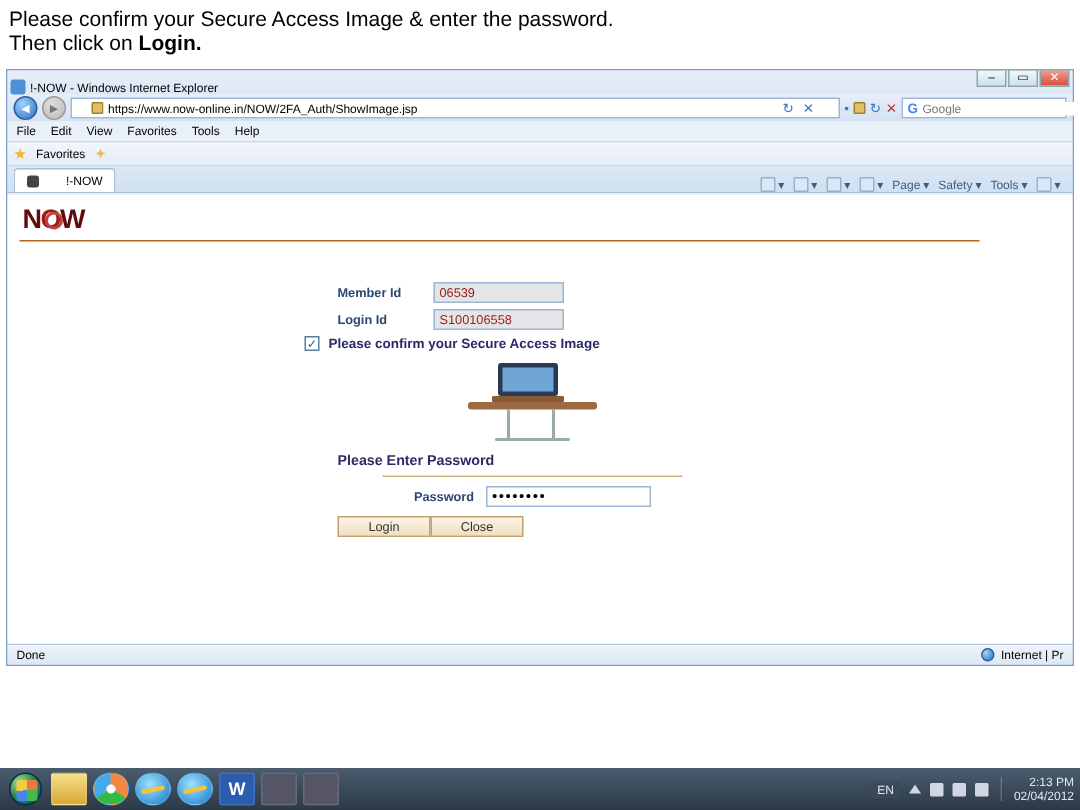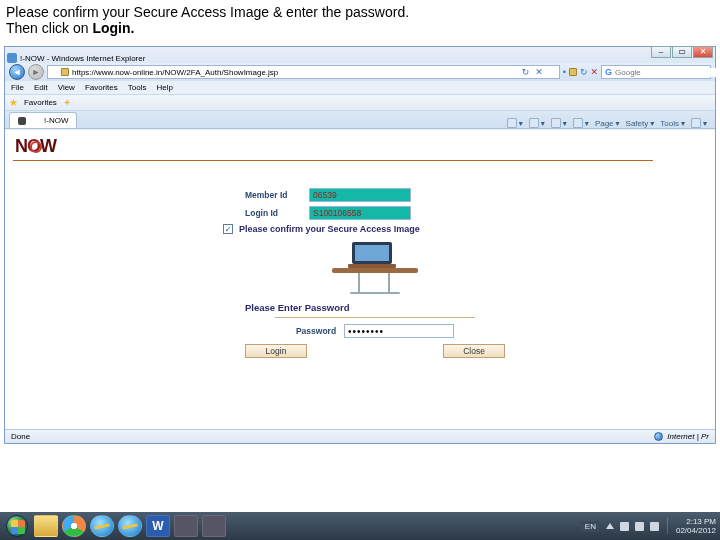--- a/index.html
+++ b/index.html
@@ -30,45 +30,45 @@
   .tabicon { width:8px;height:8px;background:#444;border-radius:2px;}
   .tab-tools { margin-left:auto;display:flex;gap:6px;align-items:center;font-size:8px;color:#3a5d85;padding-right:4px;}
   .tab-tools span {display:inline-flex;align-items:center;gap:2px;}
   .smico { width:10px;height:10px;background:#dbe7f4;border:1px solid #96b2d2;border-radius:1px;}
   .page { background:#fff; height:300px; position:relative; border-top:1px solid #eee; overflow:hidden;}
   .logo { position:absolute; left:10px; top:6px; font-family:Arial Black,Arial; font-weight:900; font-size:18px; letter-spacing:-1px; }
   .logo .n1{color:#5e0c0c;} .logo .o1{color:#9a1c1c;position:relative;}
   .logo .o1::after{content:"";position:absolute;left:3px;top:5px;width:8px;height:8px;border:2px solid #c2403b;border-radius:50%;}
   .logo .w1{color:#5e0c0c;}
   .hr1 { position:absolute;left:8px;top:30px;width:640px;height:1px;background:#b5641c;}
-  .loginform { position:absolute; left:240px; top:58px; width:260px; font-size:9px;}
+  .loginform { position:absolute; left:220px; top:58px; width:260px; font-size:9px;}
   .frow { display:flex;align-items:center;margin-bottom:4px;}
   .flabel { width:64px;color:#2b4870;font-weight:700;font-size:8.5px;}
-  .finp { width:102px;height:14px;border:1px solid #9bb6d6;background:#14b8a6;color:#9a1c1c;font-size:8.5px;padding:0 3px;display:flex;align-items:center;}
+  .finp { width:87px;height:14px;border:1px solid #9bb6d6;background:#e5e5e5;color:#9a1c1c;font-size:8.5px;padding:0 3px;display:flex;align-items:center;}
   .confirm-row{display:flex;align-items:center;gap:6px;margin:4px 0 6px -22px;}
   .chk{width:10px;height:10px;border:1px solid #5a7da3;background:#fff;display:flex;align-items:center;justify-content:center;}
   .chk::after{content:"✓";font-size:8px;color:#1e5fa3;}
   .conftxt{font-weight:700;color:#2a2a6a;font-size:9px;}
   .secimg { width:90px;height:56px;margin:0 auto;position:relative;}
   .laptop{position:absolute;left:22px;top:2px;width:40px;height:22px;background:#2a3a52;border-radius:2px;}
   .laptop::after{content:"";position:absolute;left:3px;top:3px;width:34px;height:16px;background:#6fa6d6;}
   .lapbase{position:absolute;left:18px;top:24px;width:48px;height:4px;background:#8a5a36;border-radius:1px;}
   .tabletop{position:absolute;left:2px;top:28px;width:86px;height:5px;background:#9c6a42;border-radius:2px;}
   .leg{position:absolute;width:2px;height:20px;background:#9aa;top:33px;}
   .leg.l{left:28px;} .leg.r{left:58px;}
   .legbase{position:absolute;top:52px;left:20px;width:50px;height:2px;background:#9aa;border-radius:2px;}
   .pep{font-weight:700;color:#2a2a6a;font-size:9.5px;margin:6px 0 4px 0;}
   .pep-divider{height:1px;background:#d3b080;margin:0 30px 6px 30px;}
   .pwrow{display:flex;align-items:center;justify-content:center;gap:8px;}
   .pwrow .plabel{color:#2b4870;font-weight:700;font-size:8.5px;}
   .pwrow input{width:110px;height:14px;border:1px solid #9bb6d6;font-size:10px;padding:0 3px;letter-spacing:1px;}
-  .btnrow{display:flex;justify-content:space-between;gap:0;margin-top:6px;}
+  .btnrow{display:flex;justify-content:flex-start;gap:0;margin-top:6px;}
   .fbtn{width:62px;height:14px;border:1px solid #c0a070;background:linear-gradient(#fdf5e8,#f0dfc0);font-size:8.5px;color:#333;display:flex;align-items:center;justify-content:center;cursor:default;}
   .statusbar{display:flex;align-items:center;height:14px;background:linear-gradient(#eef3fa,#dde8f4);border-top:1px solid #b6c9df;font-size:8px;padding:0 6px;justify-content:space-between;}
-  .status-right{display:flex;align-items:flex-end;gap:4px;font-style:italic;}
+  .status-right{display:flex;align-items:flex-end;gap:4px;}
   .globe{width:9px;height:9px;border-radius:50%;background:radial-gradient(circle at 30% 30%,#9ed3ff,#2c72bd);border:1px solid #2a5f9a;}
   
   .taskbar{position:absolute;left:0;right:0;bottom:0;height:28px;background:linear-gradient(#4a5c6e,#2c3946);display:flex;align-items:center;padding-left:2px;}
   .startbtn{width:30px;height:28px;display:flex;align-items:center;justify-content:center;}
   .orb{width:22px;height:22px;border-radius:50%;background:radial-gradient(circle at 32% 30%,#b4e19a,#2f8f45 45%,#123d72);border:1px solid #0b2c50;position:relative;}
   .orb::after{content:"";position:absolute;left:4px;top:4px;width:14px;height:14px;background:conic-gradient(#e74 0 90deg,#4b4 90deg 180deg,#48e 180deg 270deg,#ec4 270deg 360deg);border-radius:2px;}
   .tbico{width:24px;height:22px;margin:0 2px;border-radius:2px;display:flex;align-items:center;justify-content:center;border:1px solid rgba(255,255,255,.12);}
   .tbico.fold{background:linear-gradient(#f6e088,#d8a83a);}
   .tbico.chrome{background:radial-gradient(circle at 50% 50%,#fff 20%,transparent 21%),conic-gradient(#e84 0 120deg,#3b4 120deg 240deg,#4ae 240deg 360deg);border-radius:50%;}
   .tbico.ie{background:radial-gradient(circle at 40% 35%,#9fe2ff,#1378c7);border-radius:50%;position:relative;}

